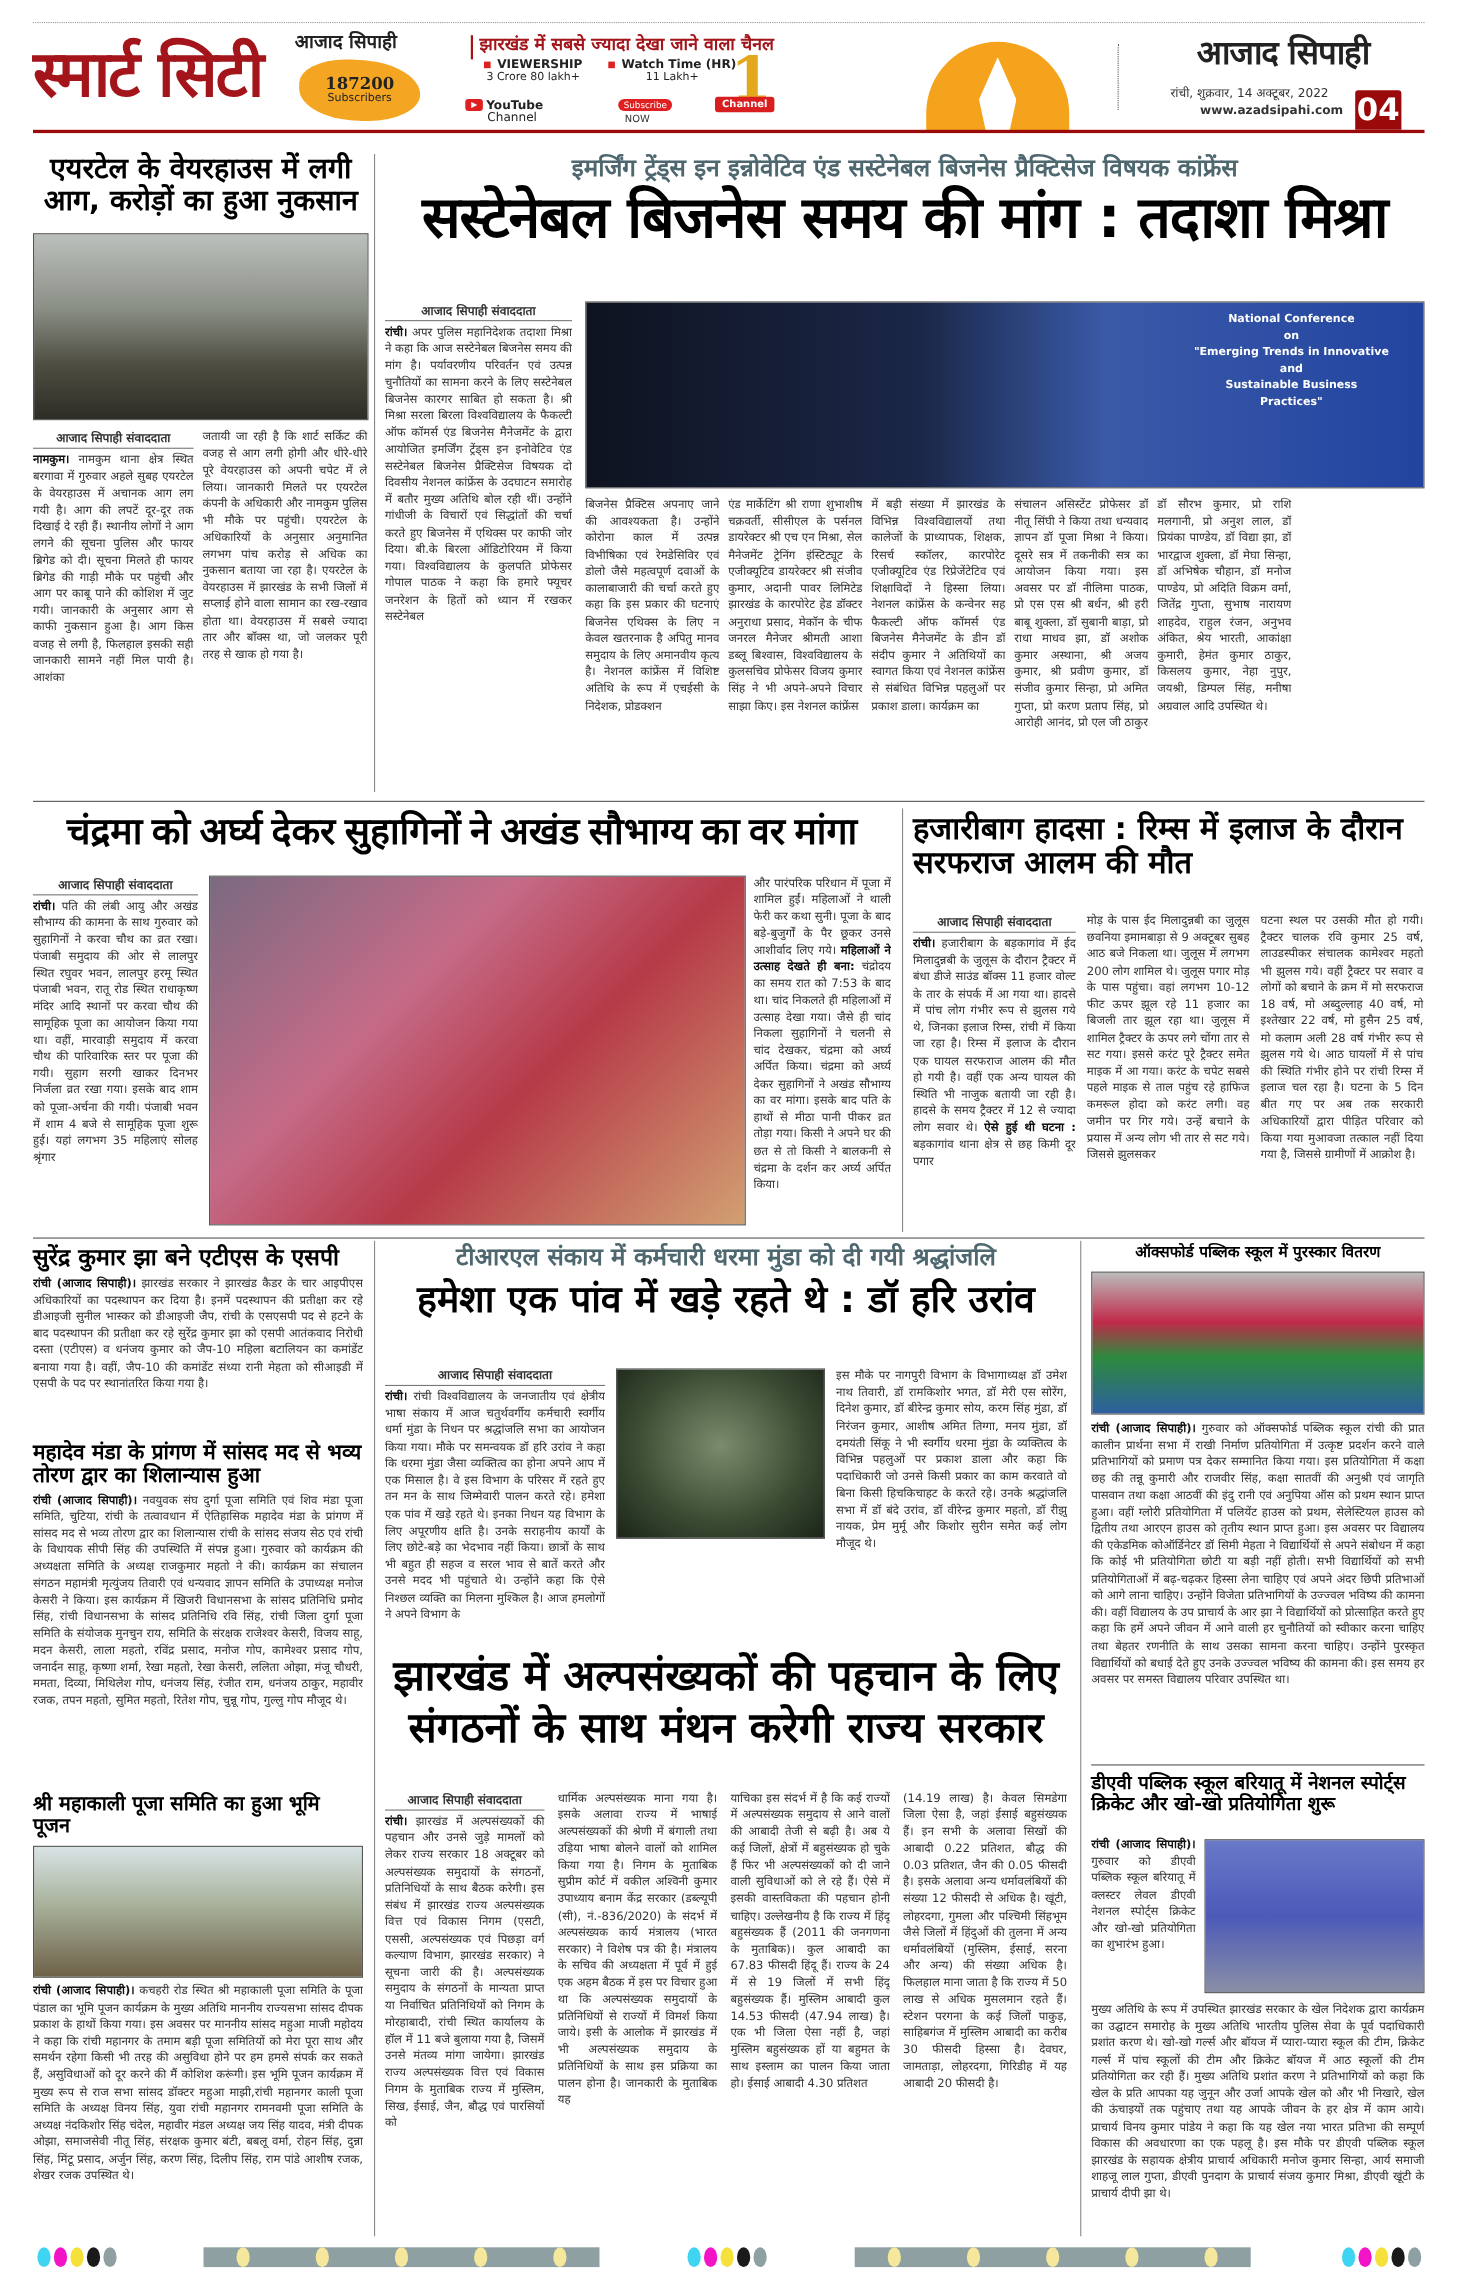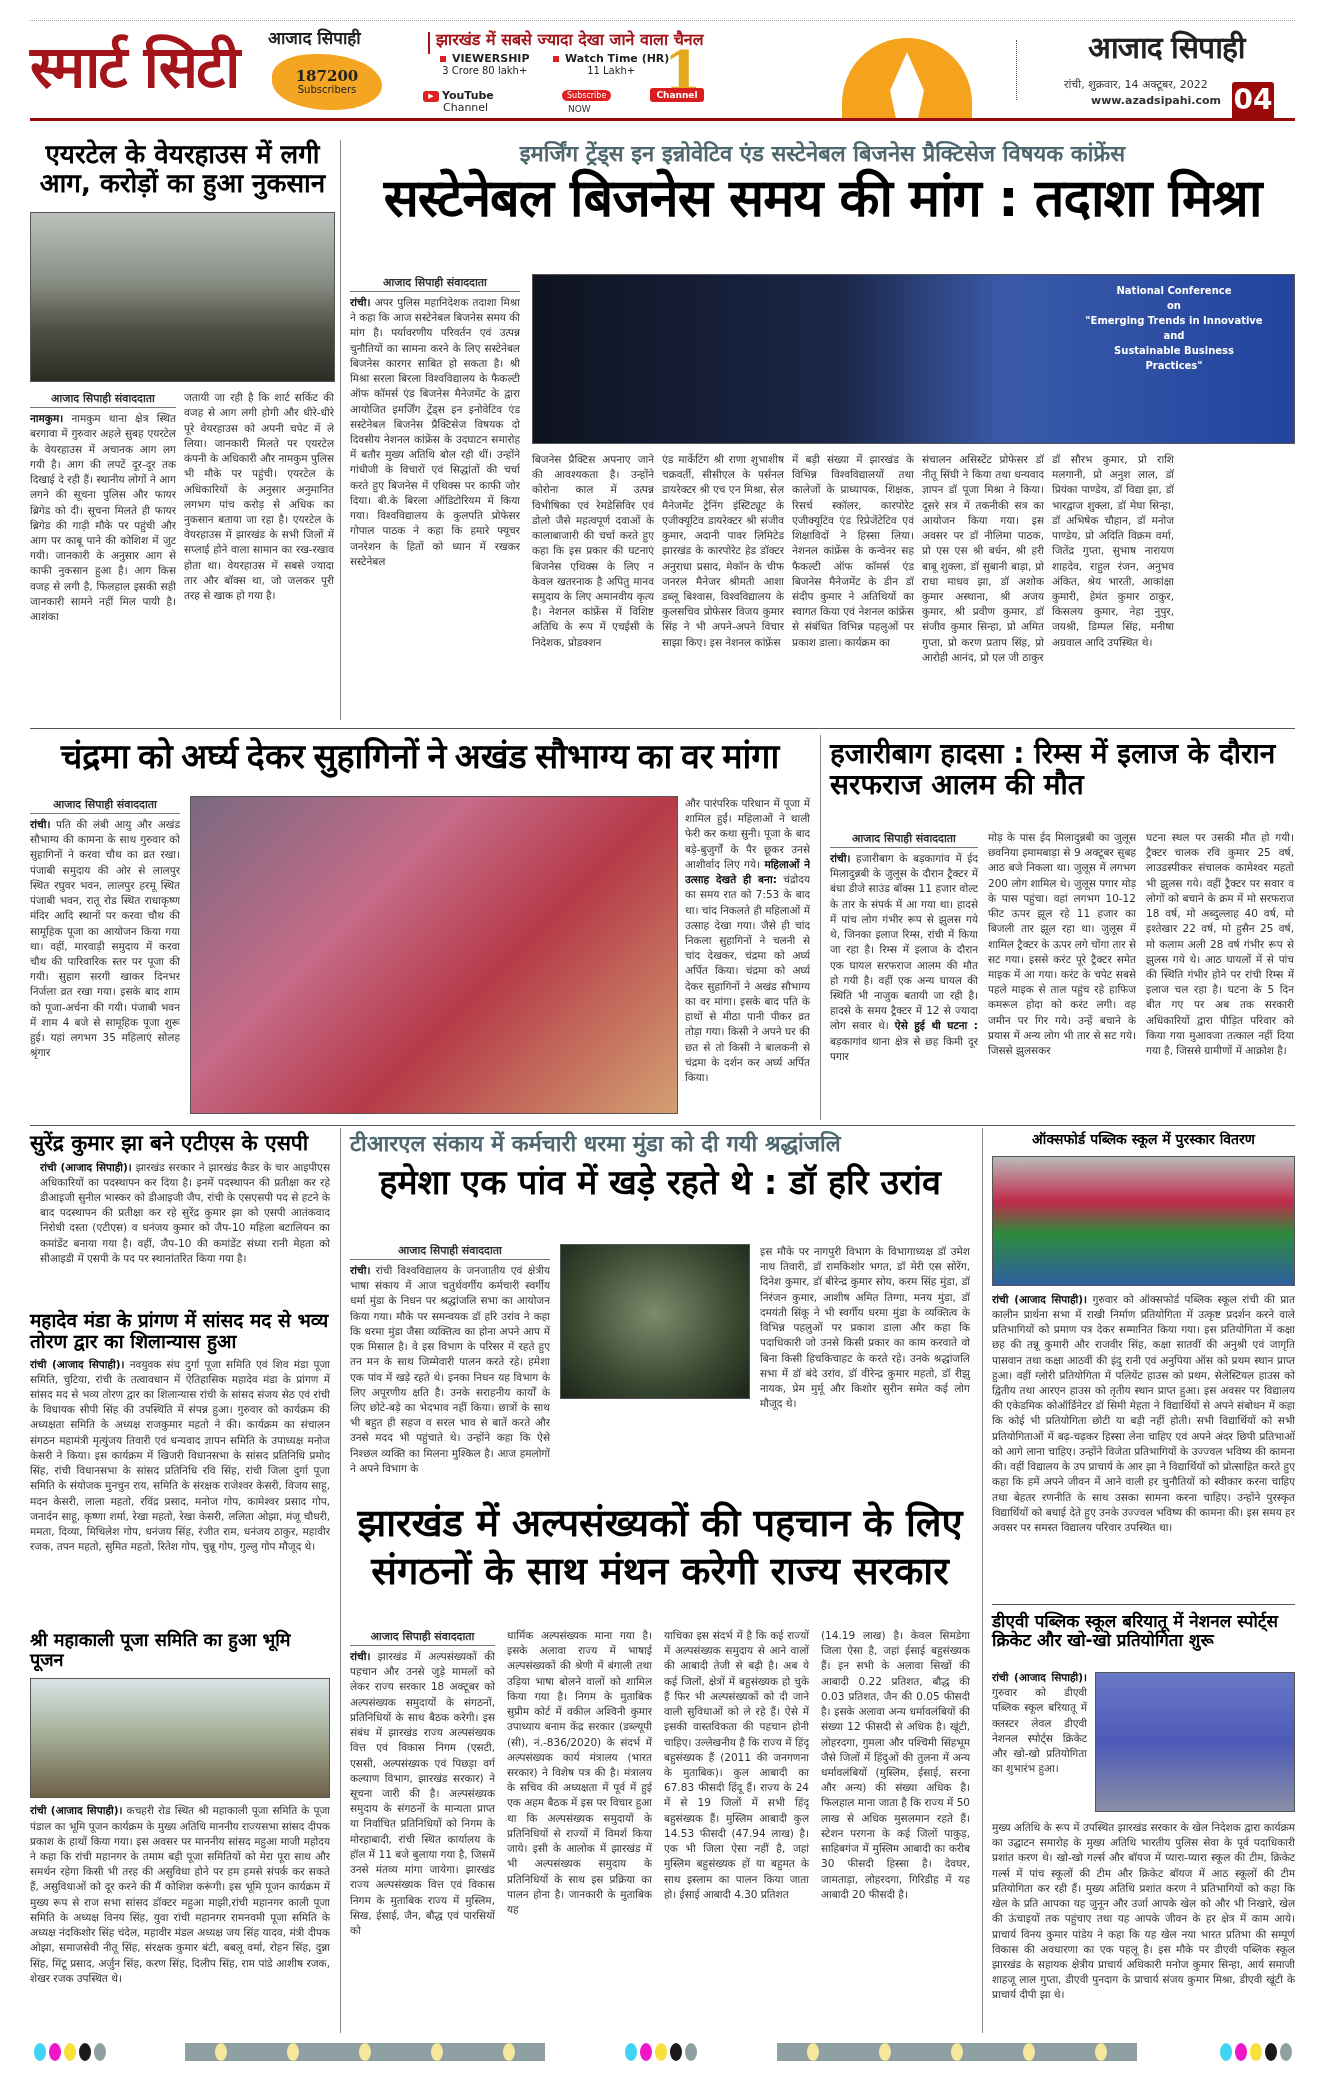--- a/index.html
+++ b/index.html
@@ -169,21 +169,21 @@
       <span>बड़कागांव थाना क्षेत्र से छह किमी दूर पगार</span>
     </div>
   </div>
   <div class="abs body-text" style="left:158px; top:92px; width:148px; height:285px;">मोड़ के पास ईद मिलादुन्नबी का जुलूस छवनिया इमामबाड़ा से 9 अक्टूबर सुबह आठ बजे निकला था। जुलूस में लगभग 200 लोग शामिल थे। जुलूस पगार मोड़ के पास पहुंचा। वहां लगभग 10-12 फीट ऊपर झूल रहे 11 हजार का बिजली तार झूल रहा था। जुलूस में शामिल ट्रैक्टर के ऊपर लगे चोंगा तार से सट गया। इससे करंट पूरे ट्रैक्टर समेत माइक में आ गया। करंट के चपेट सबसे पहले माइक से ताल पहुंच रहे हाफिज कमरूल होदा को करंट लगी। वह जमीन पर गिर गये। उन्हें बचाने के प्रयास में अन्य लोग भी तार से सट गये। जिससे झुलसकर</div>
   <div class="abs body-text" style="left:316px; top:92px; width:148px; height:285px;">घटना स्थल पर उसकी मौत हो गयी। ट्रैक्टर चालक रवि कुमार 25 वर्ष, लाउडस्पीकर संचालक कामेश्वर महतो भी झुलस गये। वहीं ट्रैक्टर पर सवार व लोगों को बचाने के क्रम में मो सरफराज 18 वर्ष, मो अब्दुल्लाह 40 वर्ष, मो इश्तेखार 22 वर्ष, मो हुसैन 25 वर्ष, मो कलाम अली 28 वर्ष गंभीर रूप से झुलस गये थे। आठ घायलों में से पांच की स्थिति गंभीर होने पर रांची रिम्स में इलाज चल रहा है। घटना के 5 दिन बीत गए पर अब तक सरकारी अधिकारियों द्वारा पीड़ित परिवार को किया गया मुआवजा तत्काल नहीं दिया गया है, जिससे ग्रामीणों में आक्रोश है।</div>
 </div>
 <div class="abs h-rule" style="left:30px; right:30px; top:1125px;"></div>
 
 <div class="abs" style="left:30px; top:1132px; width:300px; height:165px;">
   <div class="hl" style="font-size:21px;">सुरेंद्र कुमार झा बने एटीएस के एसपी</div>
-  <div class="body-text" style="margin-top:4px; height:135px;margin-left:10px;">
+  <div class="body-text" style="margin-top:4px; height:135px;">
     <b>रांची (आजाद सिपाही)।</b>
     <span>झारखंड सरकार ने झारखंड कैडर के चार आइपीएस अधिकारियों का पदस्थापन कर दिया है। इनमें पदस्थापन की प्रतीक्षा कर रहे डीआइजी सुनील भास्कर को डीआइजी जैप, रांची के एसएसपी पद से हटने के बाद पदस्थापन की प्रतीक्षा कर रहे सुरेंद्र कुमार झा को एसपी आतंकवाद निरोधी दस्ता (एटीएस) व धनंजय कुमार को जैप-10 महिला बटालियन का कमांडेंट बनाया गया है। वहीं, जैप-10 की कमांडेंट संध्या रानी मेहता को सीआइडी में एसपी के पद पर स्थानांतरित किया गया है।</span>
   </div>
 </div>
 <div class="abs" style="left:30px; top:1310px; width:300px; height:310px;">
   <div class="hl" style="font-size:19px;">महादेव मंडा के प्रांगण में सांसद मद से भव्य तोरण द्वार का शिलान्यास हुआ</div>
   <div class="body-text" style="margin-top:4px; height:250px;">
     <b>रांची (आजाद सिपाही)।</b>
     <span>नवयुवक संघ दुर्गा पूजा समिति एवं शिव मंडा पूजा समिति, चुटिया, रांची के तत्वावधान में ऐतिहासिक महादेव मंडा के प्रांगण में सांसद मद से भव्य तोरण द्वार का शिलान्यास रांची के सांसद संजय सेठ एवं रांची के विधायक सीपी सिंह की उपस्थिति में संपन्न हुआ। गुरुवार को कार्यक्रम की अध्यक्षता समिति के अध्यक्ष राजकुमार महतो ने की। कार्यक्रम का संचालन संगठन महामंत्री मृत्युंजय तिवारी एवं धन्यवाद ज्ञापन समिति के उपाध्यक्ष मनोज केसरी ने किया। इस कार्यक्रम में खिजरी विधानसभा के सांसद प्रतिनिधि प्रमोद सिंह, रांची विधानसभा के सांसद प्रतिनिधि रवि सिंह, रांची जिला दुर्गा पूजा समिति के संयोजक मुनचुन राय, समिति के संरक्षक राजेश्वर केसरी, विजय साहू, मदन केसरी, लाला महतो, रविंद्र प्रसाद, मनोज गोप, कामेश्वर प्रसाद गोप, जनार्दन साहू, कृष्णा शर्मा, रेखा महतो, रेखा केसरी, ललिता ओझा, मंजू चौधरी, ममता, दिव्या, मिथिलेश गोप, धनंजय सिंह, रंजीत राम, धनंजय ठाकुर, महावीर रजक, तपन महतो, सुमित महतो, रितेश गोप, चुन्नू गोप, गुल्लु गोप मौजूद थे।</span>
   </div>
@@ -192,21 +192,21 @@
   <div class="hl" style="font-size:18px;">श्री महाकाली पूजा समिति का हुआ भूमि पूजन</div>
   <div class="photo pooja-photo" style="margin-top:8px; height:120px;"></div>
   <div class="body-text" style="margin-top:5px; height:240px;">
     <b>रांची (आजाद सिपाही)।</b>
     <span>कचहरी रोड स्थित श्री महाकाली पूजा समिति के पूजा पंडाल का भूमि पूजन कार्यक्रम के मुख्य अतिथि माननीय राज्यसभा सांसद दीपक प्रकाश के हाथों किया गया। इस अवसर पर माननीय सांसद महुआ माजी महोदय ने कहा कि रांची महानगर के तमाम बड़ी पूजा समितियों को मेरा पूरा साथ और समर्थन रहेगा किसी भी तरह की असुविधा होने पर हम हमसे संपर्क कर सकते हैं, असुविधाओं को दूर करने की मैं कोशिश करूंगी। इस भूमि पूजन कार्यक्रम में मुख्य रूप से राज सभा सांसद डॉक्टर महुआ माझी,रांची महानगर काली पूजा समिति के अध्यक्ष विनय सिंह, युवा रांची महानगर रामनवमी पूजा समिति के अध्यक्ष नंदकिशोर सिंह चंदेल, महावीर मंडल अध्यक्ष जय सिंह यादव, मंत्री दीपक ओझा, समाजसेवी नीतू सिंह, संरक्षक कुमार बंटी, बबलू वर्मा, रोहन सिंह, दुन्ना सिंह, मिंटू प्रसाद, अर्जुन सिंह, करण सिंह, दिलीप सिंह, राम पांडे आशीष रजक, शेखर रजक उपस्थित थे।</span>
   </div>
 </div>
 <div class="abs col-rule" style="left:340px; top:1128px; height:905px;"></div>
 
 <div class="abs" style="left:350px; top:1132px; width:620px; height:360px;">
-  <div class="hl kicker" style="font-size:22px; text-align:left;">टीआरएल संकाय में कर्मचारी धरमा मुंडा को दी गयी श्रद्धांजलि</div>
+  <div class="hl kicker" style="font-size:22px; text-align:center;">टीआरएल संकाय में कर्मचारी धरमा मुंडा को दी गयी श्रद्धांजलि</div>
   <div class="hl" style="font-size:34px; text-align:center; margin-top:6px;">हमेशा एक पांव में खड़े रहते थे : डॉ हरि उरांव</div>
   <div class="abs" style="left:0; top:110px; width:200px;">
     <div class="byline">आजाद सिपाही संवाददाता</div>
     <div class="body-text" style="height:235px; margin-top:3px;">
       <b>रांची।</b>
       <span>रांची विश्वविद्यालय के जनजातीय एवं क्षेत्रीय भाषा संकाय में आज चतुर्थवर्गीय कर्मचारी स्वर्गीय धर्मा मुंडा के निधन पर श्रद्धांजलि सभा का आयोजन किया गया। मौके पर समन्वयक डॉ हरि उरांव ने कहा कि धरमा मुंडा जैसा व्यक्तित्व का होना अपने आप में एक मिसाल है। वे इस विभाग के परिसर में रहते हुए तन मन के साथ जिम्मेवारी पालन करते रहे। हमेशा एक पांव में खड़े रहते थे। इनका निधन यह विभाग के लिए अपूरणीय क्षति है। उनके सराहनीय कार्यों के लिए छोटे-बड़े का भेदभाव नहीं किया। छात्रों के साथ भी बहुत ही सहज व सरल भाव से बातें करते और उनसे मदद भी पहुंचाते थे। उन्होंने कहा कि ऐसे निश्छल व्यक्ति का मिलना मुश्किल है। आज हमलोगों ने अपने विभाग के</span>
     </div>
   </div>
   <div class="abs photo portrait-photo" style="left:210px; top:112px; width:190px; height:155px;"></div>
   <div class="abs body-text" style="left:410px; top:112px; width:210px; height:240px;">इस मौके पर नागपुरी विभाग के विभागाध्यक्ष डॉ उमेश नाथ तिवारी, डॉ रामकिशोर भगत, डॉ मेरी एस सोरेंग, दिनेश कुमार, डॉ बीरेन्द्र कुमार सोय, करम सिंह मुंडा, डॉ निरंजन कुमार, आशीष अमित तिग्गा, मनय मुंडा, डॉ दमयंती सिंकू ने भी स्वर्गीय धरमा मुंडा के व्यक्तित्व के विभिन्न पहलुओं पर प्रकाश डाला और कहा कि पदाधिकारी जो उनसे किसी प्रकार का काम करवाते वो बिना किसी हिचकिचाहट के करते रहे। उनके श्रद्धांजलि सभा में डॉ बंदे उरांव, डॉ वीरेन्द्र कुमार महतो, डॉ रीझु नायक, प्रेम मुर्मू और किशोर सुरीन समेत कई लोग मौजूद थे।</div>

